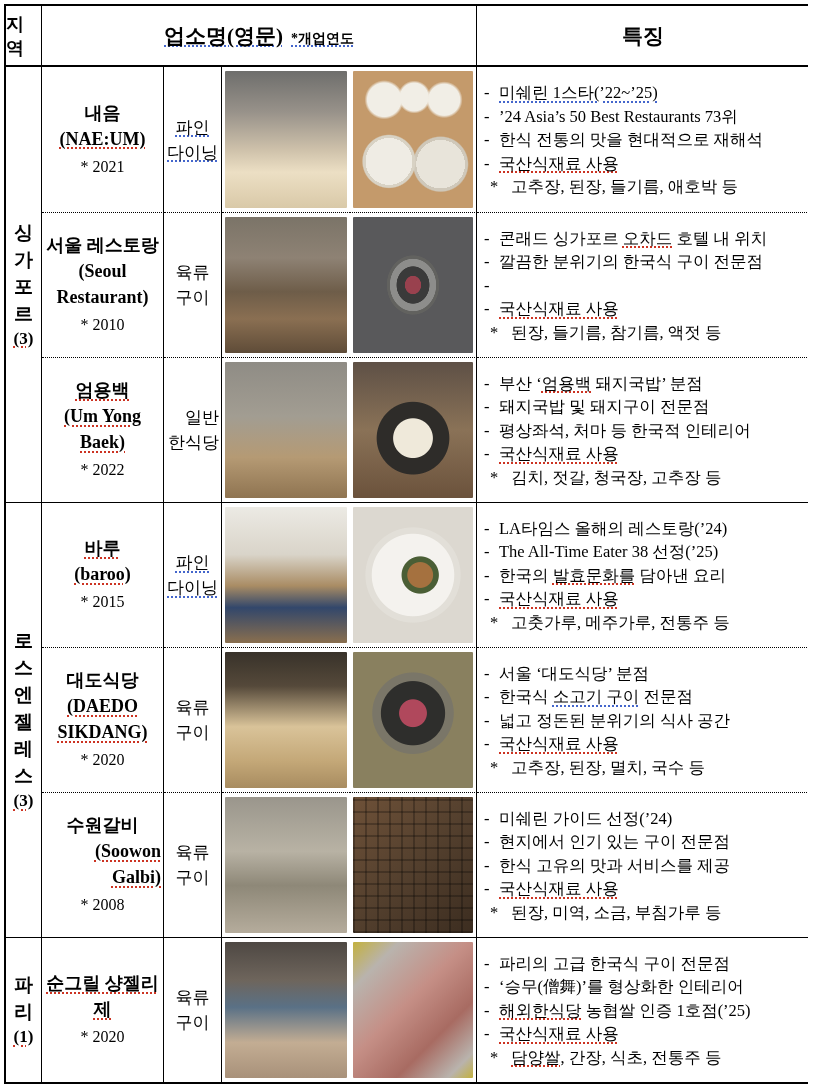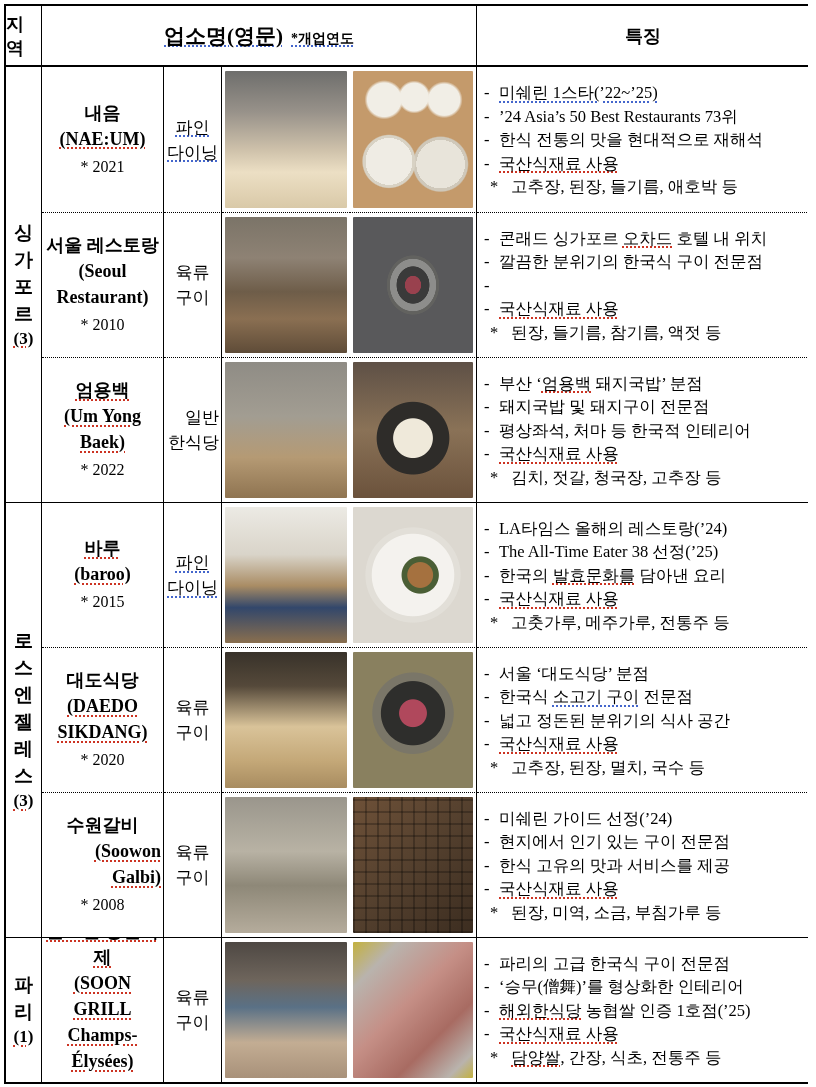--- a/index.html
+++ b/index.html
@@ -12,21 +12,21 @@
   .cell{box-sizing:border-box;overflow:hidden;}
   .br{border-right:1px solid #000;}
   .hb{border-bottom:2px solid #000;}
   .bt-dot{border-top:1px dotted #000;}
   .bt-solid{border-top:1.5px solid #000;}
   
   .hc{display:flex;align-items:center;justify-content:center;font-weight:bold;}
   .h-region{font-size:18px;}
   .h-name{font-size:21px;}
   .h-note{font-size:14px;font-weight:bold;margin-left:8px;margin-top:6px;}
-  .h-feat{font-size:18px;}
+  .h-feat{font-size:21px;}
   
   .region{display:flex;flex-direction:column;align-items:center;justify-content:center;
           font-weight:bold;font-size:19px;line-height:27px;}
   .rcount{font-size:17px;line-height:24px;}
   
   .name{display:flex;flex-direction:column;align-items:center;justify-content:center;
         text-align:center;font-weight:bold;font-size:18px;line-height:26px;padding:2px;}
   .yr{font-weight:normal;font-size:16px;margin-top:2px;}
   
   .type{display:flex;align-items:center;justify-content:center;text-align:center;
@@ -325,21 +325,20 @@
           <div class="ft">된장, 미역, 소금, 부침가루 등</div>
         </div>
       </div>
       <div class="cell region br bt-solid" style="grid-area: 8 / 1 / span 1;">
         <div class="rchar">파</div>
         <div class="rchar">리</div>
         <div class="rcount ur">(1)</div>
       </div>
       <div class="cell name br bt-solid" style="grid-area: 8 / 2;">
         <div class="kr ur">순그릴 샹젤리제</div>
-        <div class="en ur">(SOON GRILL Champs-Élysées)</div>
         <div class="yr">* 2020</div>
       </div>
       <div class="cell type br bt-solid" style="grid-area: 8 / 3;">
         <span class="">육류 구이</span>
       </div>
       <div class="cell ph bt-solid" style="grid-area: 8 / 4;">
         <div class="photo k-paris"></div>
       </div>
       <div class="cell ph br bt-solid" style="grid-area: 8 / 5;">
         <div class="photo k-meat-tray"></div>

